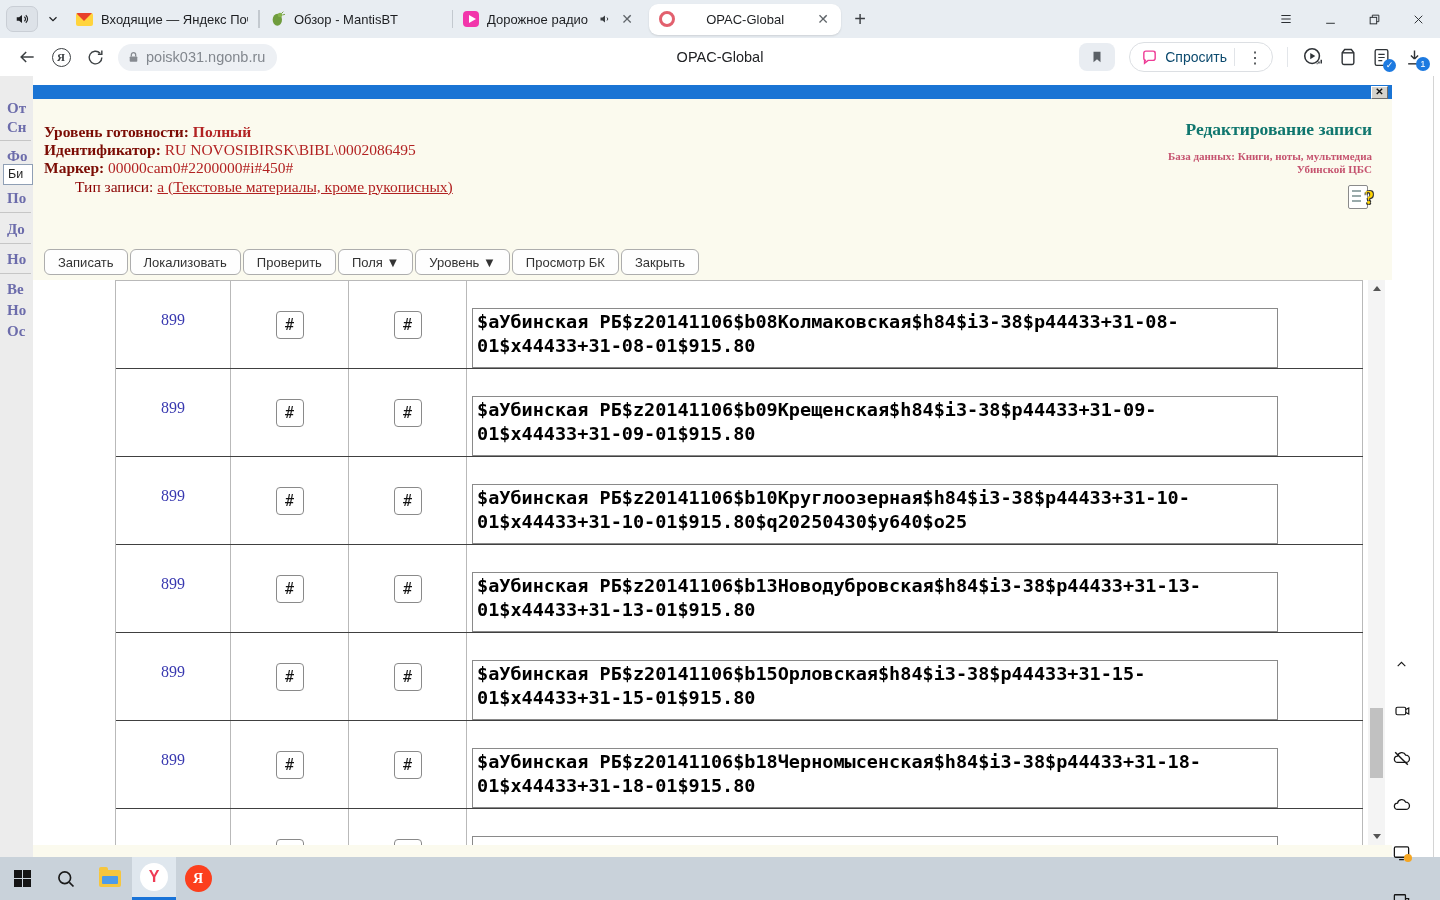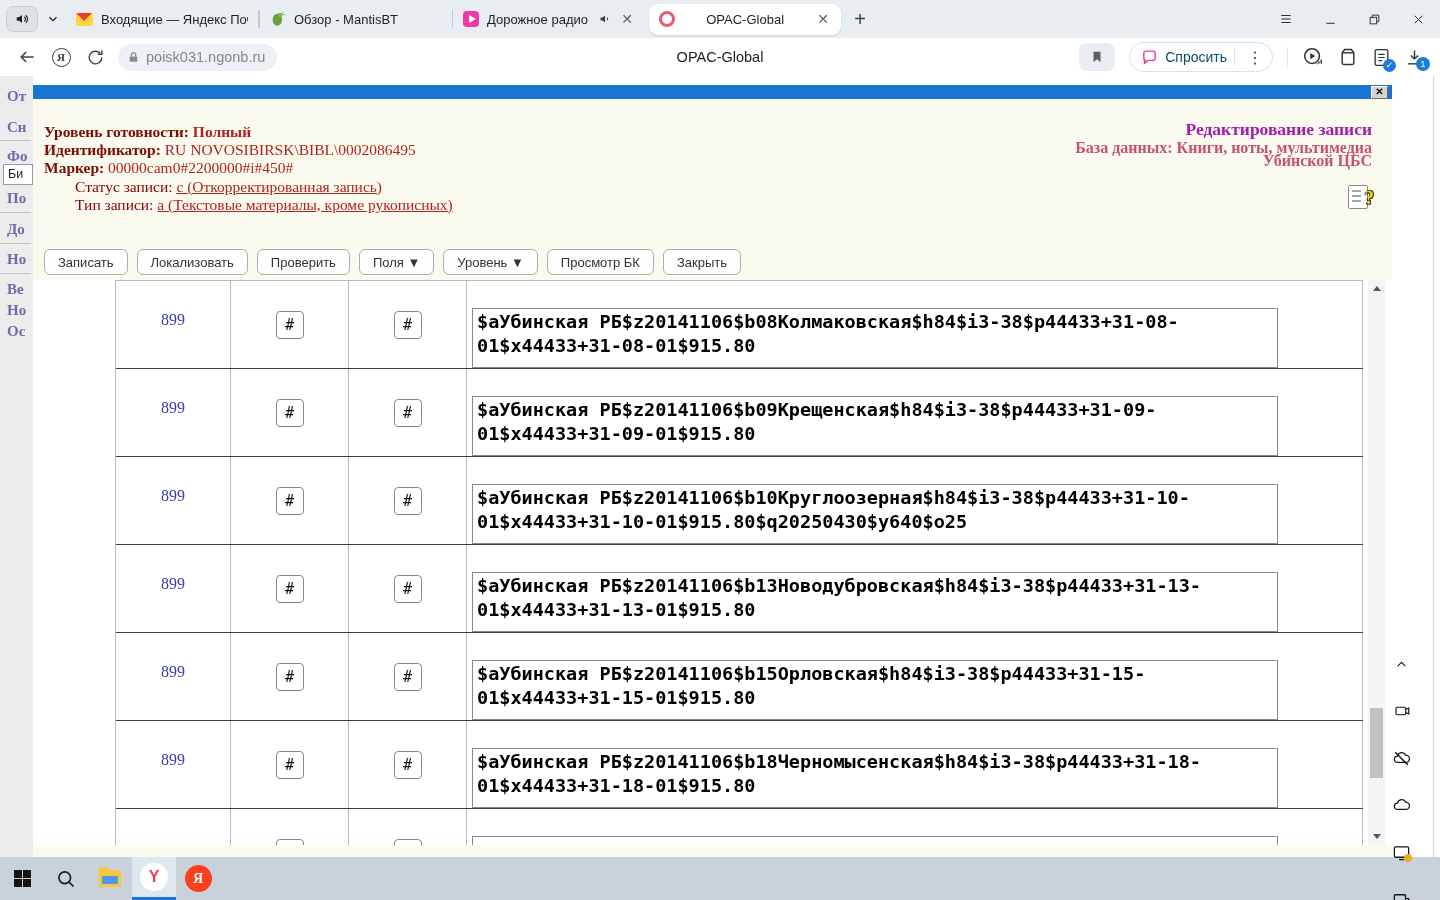--- a/index.html
+++ b/index.html
@@ -61,26 +61,26 @@
   .panel { position:absolute; left:33px; top:9px; width:1359px; height:772px; background:#fbfaee; }
   .ptitlebar { position:absolute; left:0; top:0; width:100%; height:14px; background:#1a74d4; }
   .pclose { position:absolute; top:1px; right:4px; width:17px; height:13px; background:#d6d3cc; border:1px solid; border-color:#fff #6d6d6d #6d6d6d #fff; font-size:10px; line-height:10px; font-weight:bold; color:#111; text-align:center; }
   .pheader-left { position:absolute; left:11px; top:38px; font-family:"Liberation Serif",serif; font-size:15.5px; line-height:18.2px; color:#8b0000; }
   .pheader-left b { color:#7b0c04; }
   .pheader-left .val { color:#b22222; }
   .pheader-left .val-strong { color:#b22222; font-weight:bold; }
   .hline.indent { padding-left:31px; }
   .rlink { color:#b22222; text-decoration:underline; cursor:pointer; }
   .pheader-right { position:absolute; right:20px; top:34px; text-align:right; font-family:"Liberation Serif",serif; }
-  .edit-title { color:#a21caf; font-weight:bold; font-size:17.5px; }
-  .db-lines { margin-top:1px; color:#c5536f; font-weight:bold; font-size:16px; line-height:13px; }
+  .edit-title { color:#0f766e; font-weight:bold; font-size:17.5px; }
+  .db-lines { margin-top:10px; color:#c5536f; font-weight:bold; font-size:11px; line-height:13px; }
   .help-ic { position:absolute; right:24px; top:100px; width:20px; height:24px; background:#fff; border:1px solid #8a8a8a; border-radius:2px; }
   .help-ic::before { content:""; position:absolute; left:3px; top:4px; width:9px; height:2px; background:#9aa; box-shadow:0 5px 0 #9aa, 0 10px 0 #9aa; }
   .help-ic::after { content:"?"; position:absolute; right:-7px; top:1px; font-size:19px; font-weight:bold; color:#ffd400; text-shadow:1px 1px 0 #333, -1px 1px 0 #333, 1px -1px 0 #333; font-family:"Liberation Serif",serif; }
-  .btnrow { position:absolute; left:11px; top:164px; display:flex; gap:9px; }
+  .btnrow { position:absolute; left:11px; top:164px; display:flex; gap:2px; }
   .obtn { height:26px; background:#fefefe; border:1px solid #adadad; border-radius:6px; font-size:13px; color:#333; padding:0 13px; display:flex; align-items:center; white-space:nowrap; font-family:"Liberation Sans",sans-serif; }
 
   
   .scrollarea { position:absolute; left:0; top:195px; width:1359px; height:565px; background:#fff; overflow:hidden; }
   .grid { position:absolute; left:82px; top:0; width:1248px; border-top:1px solid #b9b9b9; border-left:1px solid #b9b9b9; }
   .trow { display:flex; height:88px; border-bottom:1px solid #404040; }
   .trow:last-child { border-bottom:none; }
   .cell { border-right:1px solid #b9b9b9; display:flex; justify-content:center; }
   .c-tag { width:115px; padding-top:30px; }
   .tagtxt { font-family:"Liberation Serif",serif; font-size:16px; color:#3939b0; }
@@ -268,21 +268,21 @@
           <path d="M4 20h16" stroke="currentColor" stroke-width="1.8"></path>
         </svg>
       <span class="badge-blue">1</span>
     </div>
   </div>
 </div>
 
 <div class="page">
 
   <div class="leftstrip">
-    <span class="frag" style="top:12px;">От</span>
+    <span class="frag" style="top:24px;">От</span>
     <span class="frag" style="top:43px;">Сн</span>
     <span class="fragline" style="top:64px;"></span>
     <span class="frag" style="top:72px;">Фо</span>
     <span class="fragbox" style="top:88px;">Би</span>
     <span class="frag" style="top:114px;">По</span>
     <span class="fragline" style="top:136px;"></span>
     <span class="frag" style="top:145px;">До</span>
     <span class="fragline" style="top:167px;"></span>
     <span class="frag" style="top:175px;">Но</span>
     <span class="fragline" style="top:197px;"></span>
@@ -296,21 +296,20 @@
     </div>
 
   <div class="panel">
     <div class="ptitlebar"></div>
     <div class="pclose">✕</div>
 
     <div class="pheader-left">
       <div class="hline"><b>Уровень готовности:</b> <span class="val-strong">Полный</span></div>
       <div class="hline"><b>Идентификатор:</b> <span class="val">RU NOVOSIBIRSK\BIBL\0002086495</span></div>
       <div class="hline"><b>Маркер:</b> <span class="val">00000cam0#2200000#i#450#</span></div>
-      <div class="hline indent"><span>Статус записи:</span> <a class="rlink">с (Откорректированная запись)</a></div>
       <div class="hline indent"><span>Тип записи:</span> <a class="rlink">а (Текстовые материалы, кроме рукописных)</a></div>
     </div>
 
     <div class="pheader-right">
       <div class="edit-title">Редактирование записи</div>
       <div class="db-lines">
         <div>База данных: Книги, ноты, мультимедиа</div>
         <div>Убинской ЦБС</div>
       </div>
     </div>

